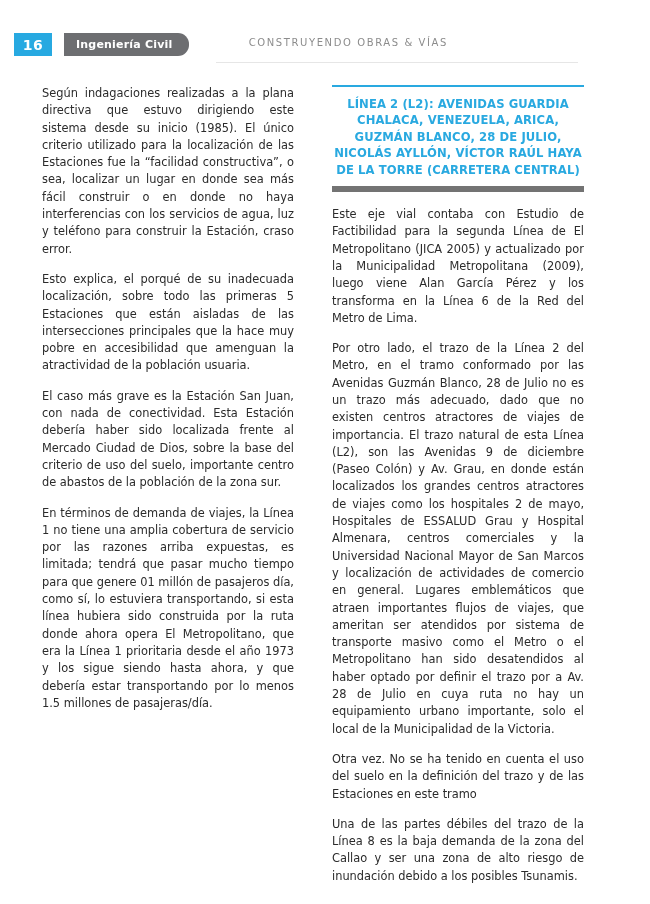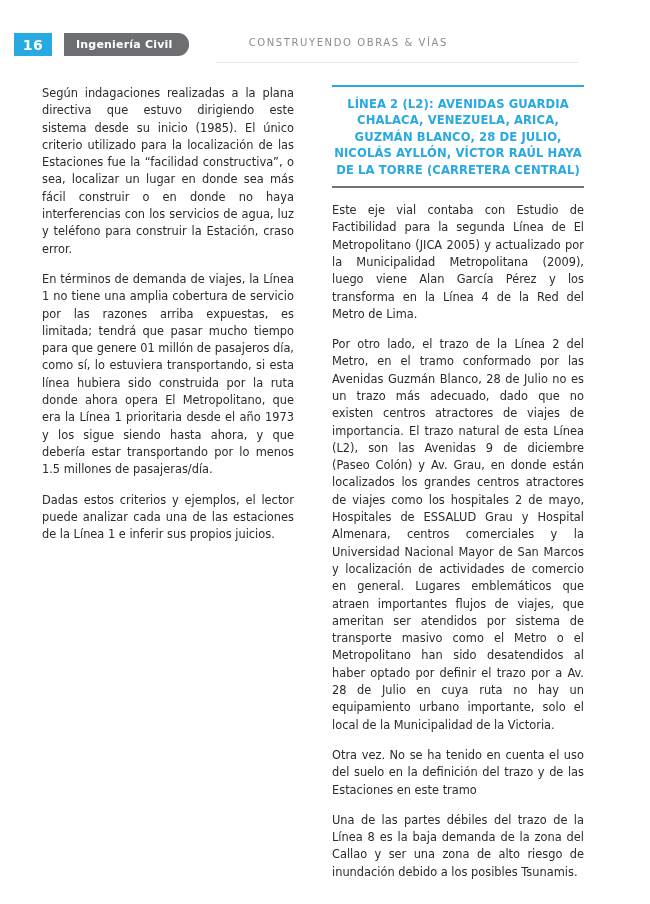--- a/index.html
+++ b/index.html
@@ -109,21 +109,21 @@
     color: #2b2b2b;
     hyphens: manual;
   }
   p.para:last-child { margin-bottom: 0; }
 
   
   .section-heading {
     margin: 0 0 14px 0;
     padding: 9px 0 8px 0;
     border-top: 2px solid #29a9e0;
-    border-bottom: 2px solid #737373;
+    border-bottom: 6px solid #737373;
     text-align: center;
     color: #29a9e0;
     font-family: "DejaVu Sans", sans-serif;
     font-weight: bold;
     font-size: 11.6px;
     line-height: 16.4px;
     letter-spacing: 0.1px;
   }
 </style>
 </head>
@@ -135,27 +135,28 @@
     <div class="folio-box">16</div>
     <div class="section-tab">Ingeniería Civil</div>
     <div class="book-title">CONSTRUYENDO OBRAS &amp; VÍAS</div>
     <div class="header-rule"></div>
   </div>
 
   <div class="columns">
 
     <div class="col col-left">
       <p class="para">Según indagaciones realizadas a la plana directiva que estuvo dirigiendo este sistema desde su inicio (1985). El único criterio utilizado para la localización de las Estaciones fue la “facilidad constructiva”, o sea, localizar un lugar en donde sea más fácil construir o en donde no haya interferencias con los servicios de agua, luz y teléfono para construir la Estación, craso error.</p>
+      <p class="para">Esto explica, el porqué de su inadecuada localización, sobre todo las primeras 5 Estaciones que están aisladas de las intersecciones principales que la hace muy pobre en accesibilidad que amenguan la atractividad de la población usuaria.</p>
+      <p class="para">El caso más grave es la Estación San Juan, con nada de conectividad. Esta Estación debería haber sido localizada frente al Mercado Ciudad de Dios, sobre la base del criterio de uso del suelo, importante centro de abastos de la población de la zona sur.</p>
       <p class="para">En términos de demanda de viajes, la Línea 1 no tiene una amplia cobertura de servicio por las razones arriba expuestas, es limitada; tendrá que pasar mucho tiempo para que genere 01 millón de pasajeros día, como sí, lo estuviera transportando, si esta línea hubiera sido construida por la ruta donde ahora opera El Metropolitano, que era la Línea 1 prioritaria desde el año 1973 y los sigue siendo hasta ahora, y que debería estar transportando por lo menos 1.5 millones de pasajeras/día.</p>
-      <p class="para">Dadas estos criterios y ejemplos, el lector puede analizar cada una de las estaciones de la Línea 1 e inferir sus propios juicios.</p>
     </div>
 
     <div class="col col-right">
       <div class="section-heading">LÍNEA 2 (L2): AVENIDAS GUARDIA CHALACA, VENEZUELA, ARICA, GUZMÁN BLANCO, 28 DE JULIO, NICOLÁS AYLLÓN, VÍCTOR RAÚL HAYA DE LA TORRE (CARRETERA CENTRAL)</div>
-      <p class="para">Este eje vial contaba con Estudio de Factibilidad para la segunda Línea de El Metropolitano (JICA 2005) y actualizado por la Municipalidad Metropolitana (2009), luego viene Alan García Pérez y los transforma en la Línea 4 de la Red del Metro de Lima.</p>
+      <p class="para">Este eje vial contaba con Estudio de Factibilidad para la segunda Línea de El Metropolitano (JICA 2005) y actualizado por la Municipalidad Metropolitana (2009), luego viene Alan García Pérez y los transforma en la Línea 6 de la Red del Metro de Lima.</p>
       <p class="para">Por otro lado, el trazo de la Línea 2 del Metro, en el tramo conformado por las Avenidas Guzmán Blanco, 28 de Julio no es un trazo más adecuado, dado que no existen centros atractores de viajes de importancia. El trazo natural de esta Línea (L2), son las Avenidas 9 de diciembre (Paseo Colón) y Av. Grau, en donde están localizados los grandes centros atractores de viajes como los hospitales 2 de mayo, Hospitales de ESSALUD Grau y Hospital Almenara, centros comerciales y la Universidad Nacional Mayor de San Marcos y localización de actividades de comercio en general. Lugares emblemáticos que atraen importantes flujos de viajes, que ameritan ser atendidos por sistema de transporte masivo como el Metro o el Metropolitano han sido desatendidos al haber optado por definir el trazo por a Av. 28 de Julio en cuya ruta no hay un equipamiento urbano importante, solo el local de la Municipalidad de la Victoria.</p>
       <p class="para">Otra vez. No se ha tenido en cuenta el uso del suelo en la definición del trazo y de las Estaciones en este tramo</p>
       <p class="para">Una de las partes débiles del trazo de la Línea 8 es la baja demanda de la zona del Callao y ser una zona de alto riesgo de inundación debido a los posibles Tsunamis.</p>
     </div>
 
   </div>
 
 </div>
 
 </body></html>

